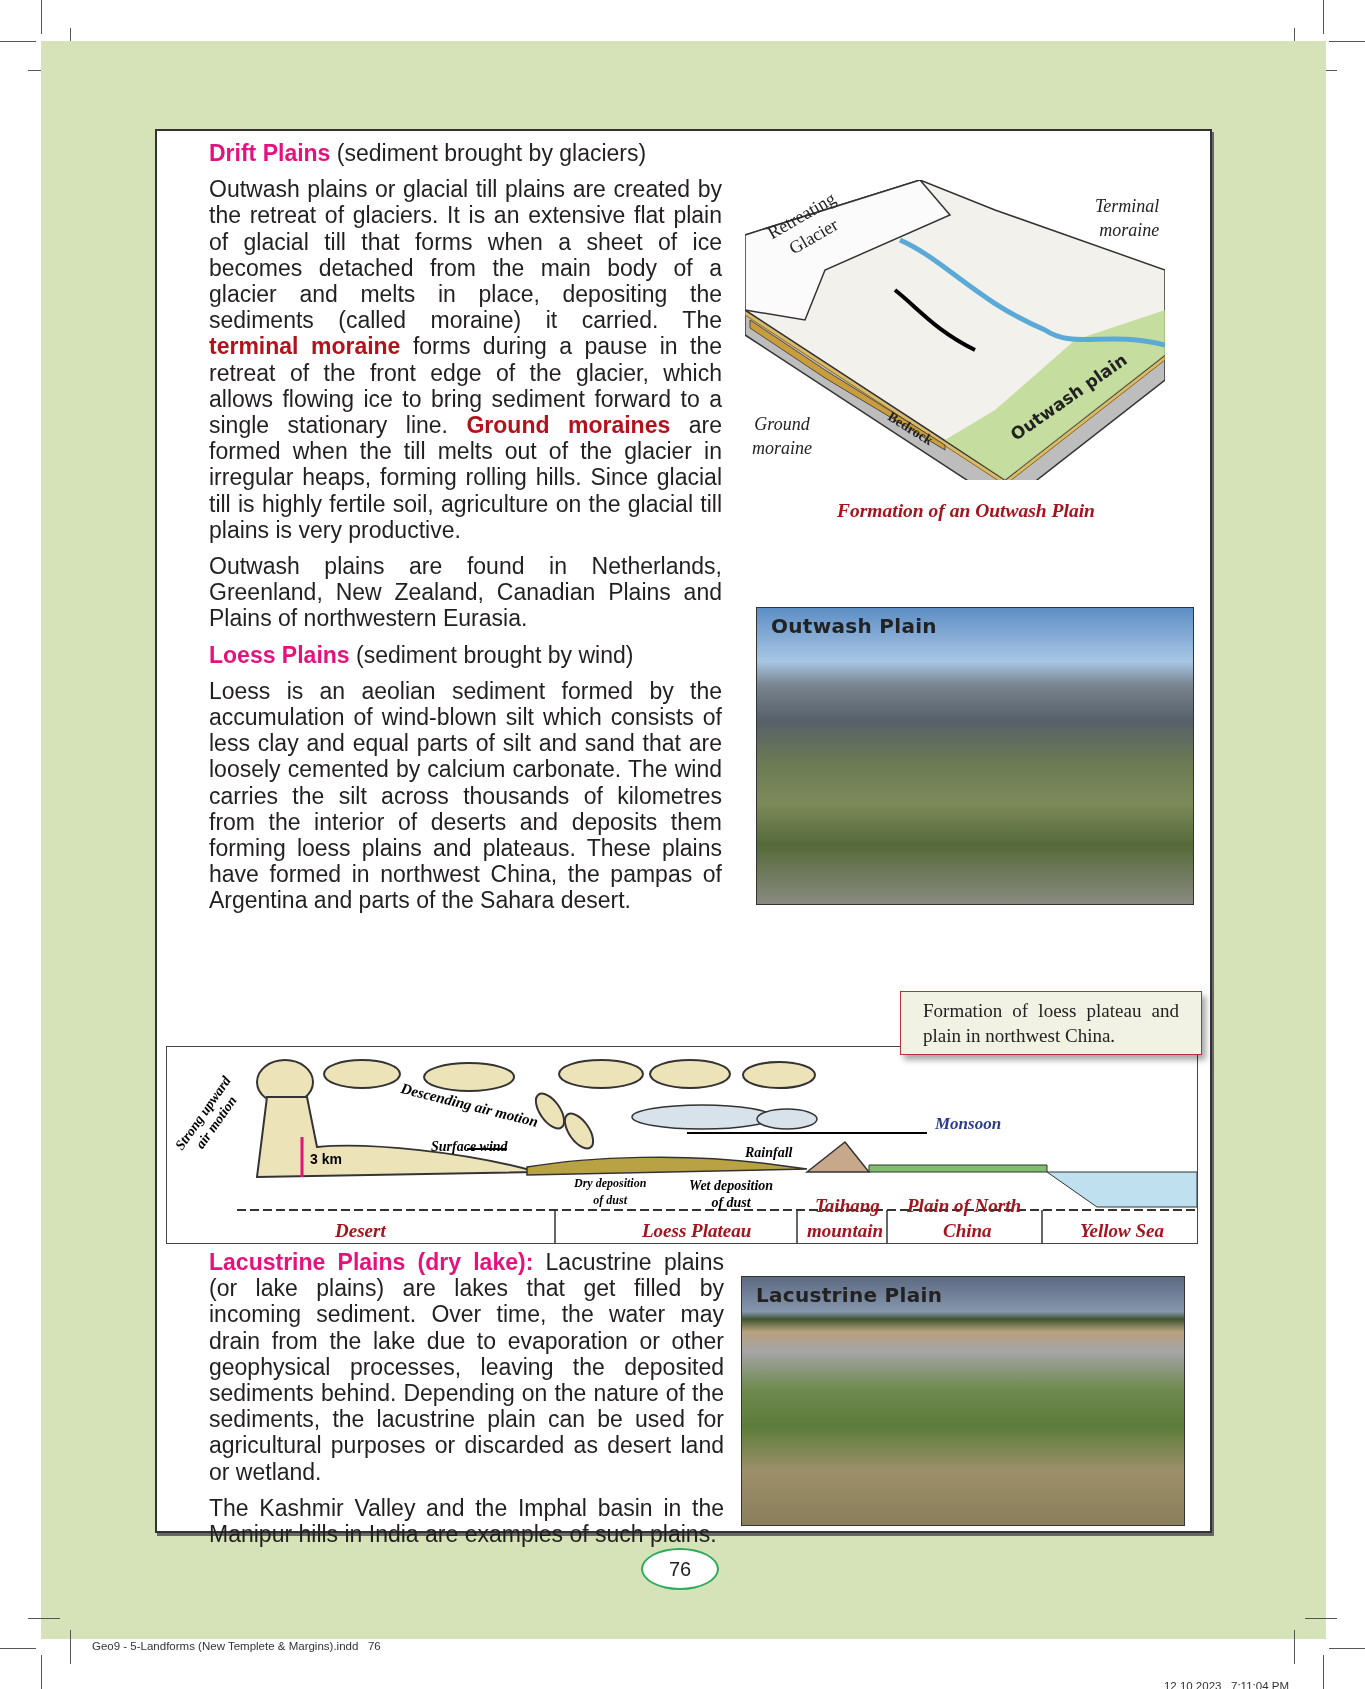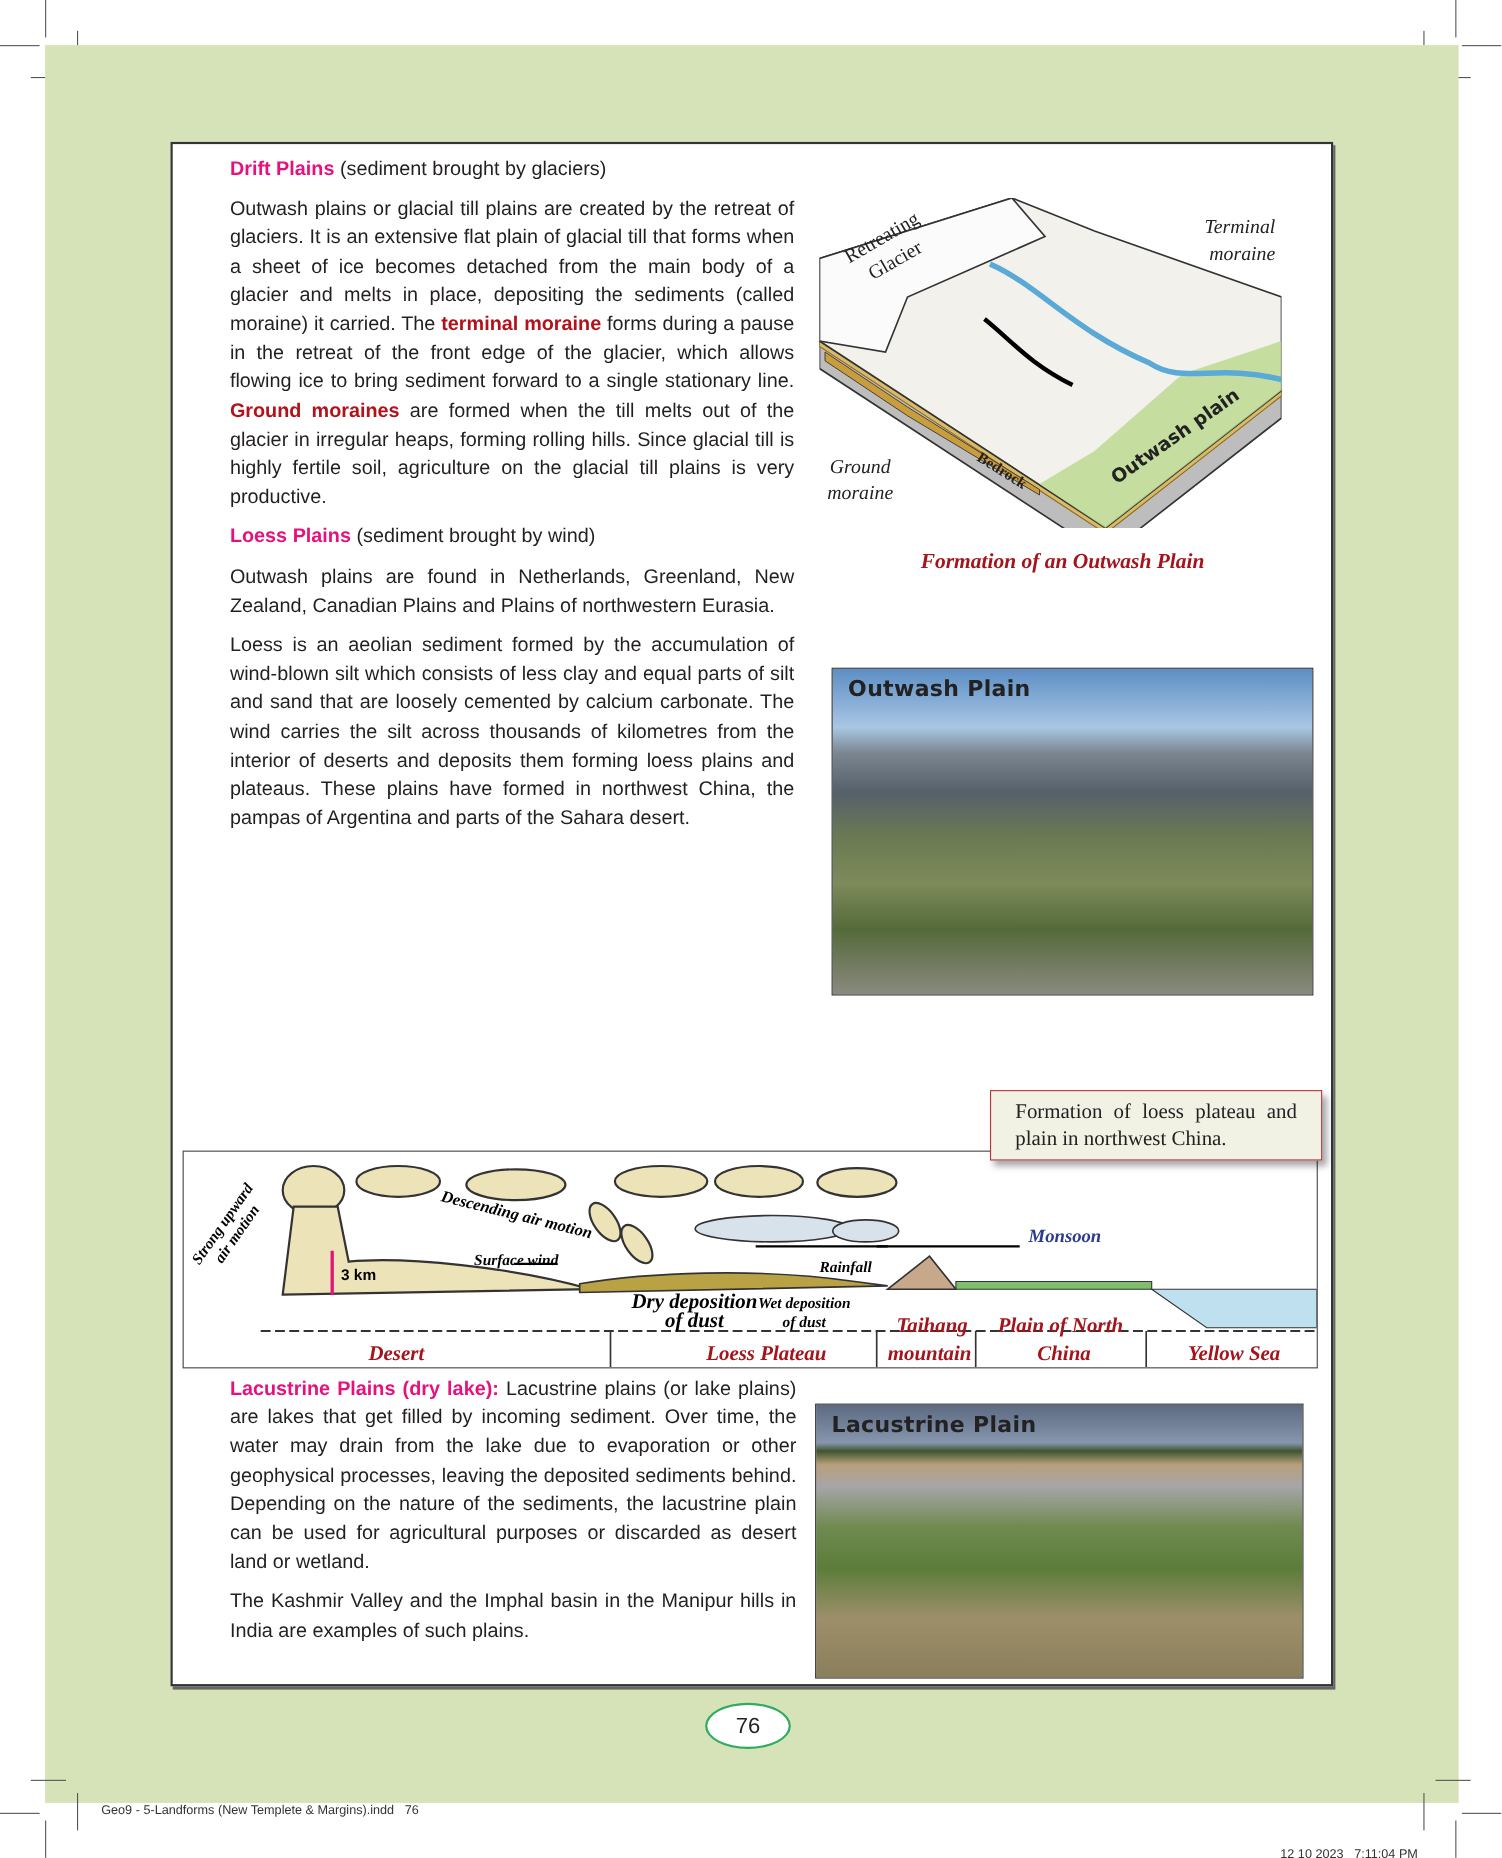--- a/index.html
+++ b/index.html
@@ -7,21 +7,21 @@
     width: 1365px; height: 1689px; position: relative; overflow: hidden;
     background: #ffffff;
     font-family: "Liberation Sans", sans-serif;
   }
   .bleed { position: absolute; left: 41px; top: 41px; width: 1285px; height: 1598px; background: #d6e2b8; }
   .crop { position: absolute; background: #555; }
   .frame {
     position: absolute; left: 155px; top: 129px; width: 1053px; height: 1400px;
     background: #ffffff; border: 2px solid #333; box-shadow: 2px 3px 0 #666;
   }
-  .text-col { position: absolute; left: 209px; width: 513px; color: #231f20; font-size: 18px; line-height: 26.2px; text-align: justify; }
+  .text-col { position: absolute; left: 209px; width: 513px; color: #231f20; font-size: 23px; line-height: 26.2px; text-align: justify; }
   .text-col p { margin: 0 0 10px 0; }
   .hdr-pink { color: #e5127d; font-weight: bold; }
   .kw-red { color: #b3121b; font-weight: bold; }
   .caption { position: absolute; font-family: "Liberation Serif", serif; font-style: italic; font-weight: bold; color: #a3141c; font-size: 19.5px; }
   .diag-label { position: absolute; font-family: "Liberation Serif", serif; font-style: italic; color: #222; font-size: 18px; line-height: 24px; text-align: center; }
   .photo { position: absolute; border: 1px solid #333; overflow: hidden; }
   .photo-title { position: absolute; left: 14px; top: 6px; font-family: "DejaVu Sans", sans-serif; font-weight: bold; font-size: 20px; color: #222; letter-spacing: 0.3px; }
   .loess-box { position: absolute; left: 166px; top: 1046px; width: 1030px; height: 196px; border: 1.5px solid #444; background: #fff; }
   .loess-note {
     position: absolute; left: 900px; top: 991px; width: 256px; padding: 6px 22px;
@@ -57,22 +57,22 @@
 <div class="crop" style="left:1305px;top:1618px;width:32px;height:1px"></div>
 <div class="crop" style="left:1329px;top:1648px;width:36px;height:1px"></div>
 <div class="crop" style="left:1294px;top:1630px;width:1px;height:34px"></div>
 <div class="crop" style="left:1323px;top:1655px;width:1px;height:34px"></div>
 
 <div class="frame"></div>
 
 <div class="text-col" style="top:140px;">
   <p><span class="hdr-pink">Drift Plains</span><span> (sediment brought by glaciers)</span></p>
   <p><span>Outwash plains or glacial till plains are created by the retreat of glaciers. It is an extensive flat plain of glacial till that forms when a sheet of ice becomes detached from the main body of a glacier and melts in place, depositing the sediments (called moraine) it carried. The </span><span class="kw-red">terminal moraine</span><span> forms during a pause in the retreat of the front edge of the glacier, which allows flowing ice to bring sediment forward to a single stationary line. </span><span class="kw-red">Ground moraines</span><span> are formed when the till melts out of the glacier in irregular heaps, forming rolling hills. Since glacial till is highly fertile soil, agriculture on the glacial till plains is very productive.</span></p>
+  <p>Outwash plains are found in Netherlands, Greenland, New Zealand, Canadian Plains and Plains of northwestern Eurasia.</p>
   <p style="margin-top:2px"><span class="hdr-pink">Loess Plains</span><span> (sediment brought by wind)</span></p>
-  <p>Outwash plains are found in Netherlands, Greenland, New Zealand, Canadian Plains and Plains of northwestern Eurasia.</p>
   <p>Loess is an aeolian sediment formed by the accumulation of wind-blown silt which consists of less clay and equal parts of silt and sand that are loosely cemented by calcium carbonate. The wind carries the silt across thousands of kilometres from the interior of deserts and deposits them forming loess plains and plateaus. These plains have formed in northwest China, the pampas of Argentina and parts of the Sahara desert.</p>
 </div>
 
 <div style="position:absolute;left:745px;top:180px;width:420px;height:300px;">
   <svg width="420" height="300" viewBox="0 0 420 300">
     <polygon points="0,130 260,300 420,175 420,200 260,325 0,155" fill="#bdbdbd" stroke="#333" stroke-width="1.5"></polygon>
     <polygon points="0,130 260,300 420,175 420,180 260,305 0,135" fill="#d9b96a" stroke="#8a6a20" stroke-width="1"></polygon>
     <polygon points="0,55 175,0 250,30 420,90 420,175 260,300 0,130" fill="#f3f1ec" stroke="#333" stroke-width="1.5"></polygon>
     <polygon points="0,55 175,0 205,35 80,90 60,140 0,130" fill="#fbfbfb" stroke="#333" stroke-width="1.5"></polygon>
     <polygon points="260,300 420,175 420,130 330,160 250,230 200,260" fill="#b9d98c" opacity="0.8"></polygon>
@@ -136,21 +136,21 @@
   </svg>
   <div class="dl" style="left:0px;top:55px;transform:rotate(-55deg);font-size:14px;text-align:center;line-height:16px;">
     <div>Strong upward</div>
     <div>air motion</div>
   </div>
   <div class="dl" style="left:232px;top:50px;transform:rotate(14deg);font-size:15px;">Descending air motion</div>
   <div class="dl" style="left:264px;top:92px;font-size:14px;">Surface wind</div>
   <div class="dl" style="left:143px;top:104px;font-size:14px;font-style:normal;font-family:'Liberation Sans',sans-serif;">3 km</div>
   <div class="dl" style="left:768px;top:67px;font-size:17px;color:#2b3b8f;font-family:Liberation Serif, serif;">Monsoon</div>
   <div class="dl" style="left:542px;top:98px;font-size:14px;color:#000000;margin-left:36px;">Rainfall</div>
-  <div class="dl" style="left:407px;top:128px;font-size:19px;text-align:center;line-height:17px;">
+  <div class="dl" style="left:407px;top:128px;font-size:12px;text-align:center;line-height:17px;">
     <div>Dry deposition</div>
     <div>of dust</div>
   </div>
   <div class="dl" style="left:522px;top:130px;font-size:14px;text-align:center;line-height:17px;">
     <div>Wet deposition</div>
     <div>of dust</div>
   </div>
   <div class="dl region" style="left:648px;top:148px;">Taihang</div>
   <div class="dl region" style="left:740px;top:148px;">Plain of North</div>
   <div class="dl region" style="left:168px;top:173px;">Desert</div>

